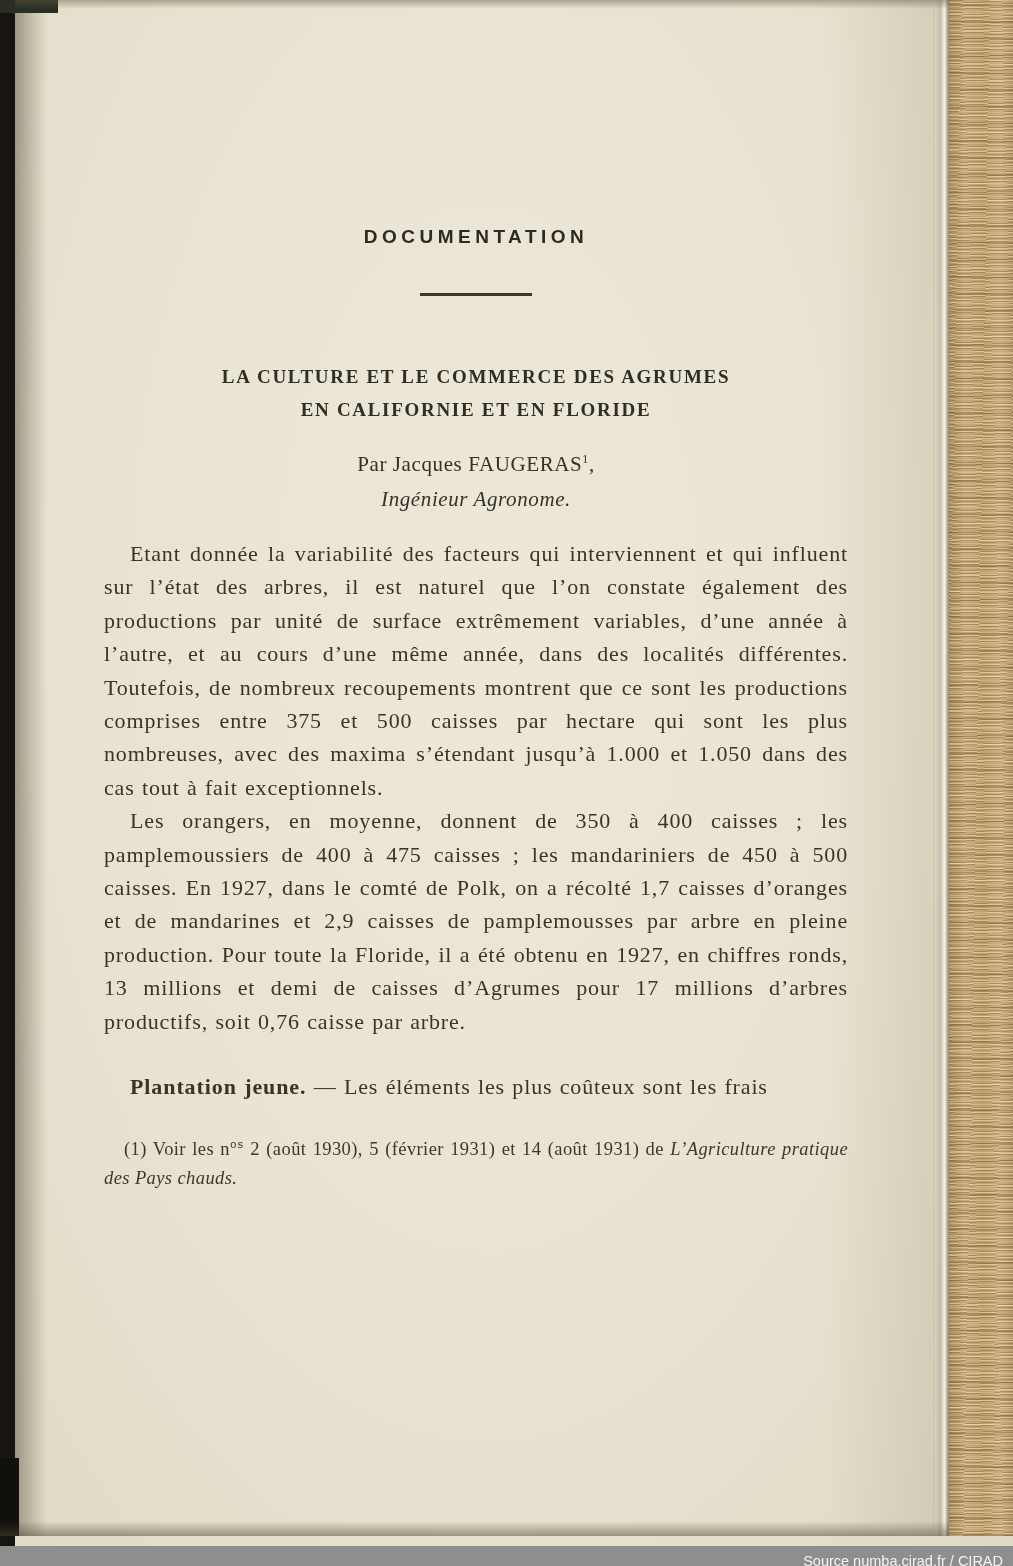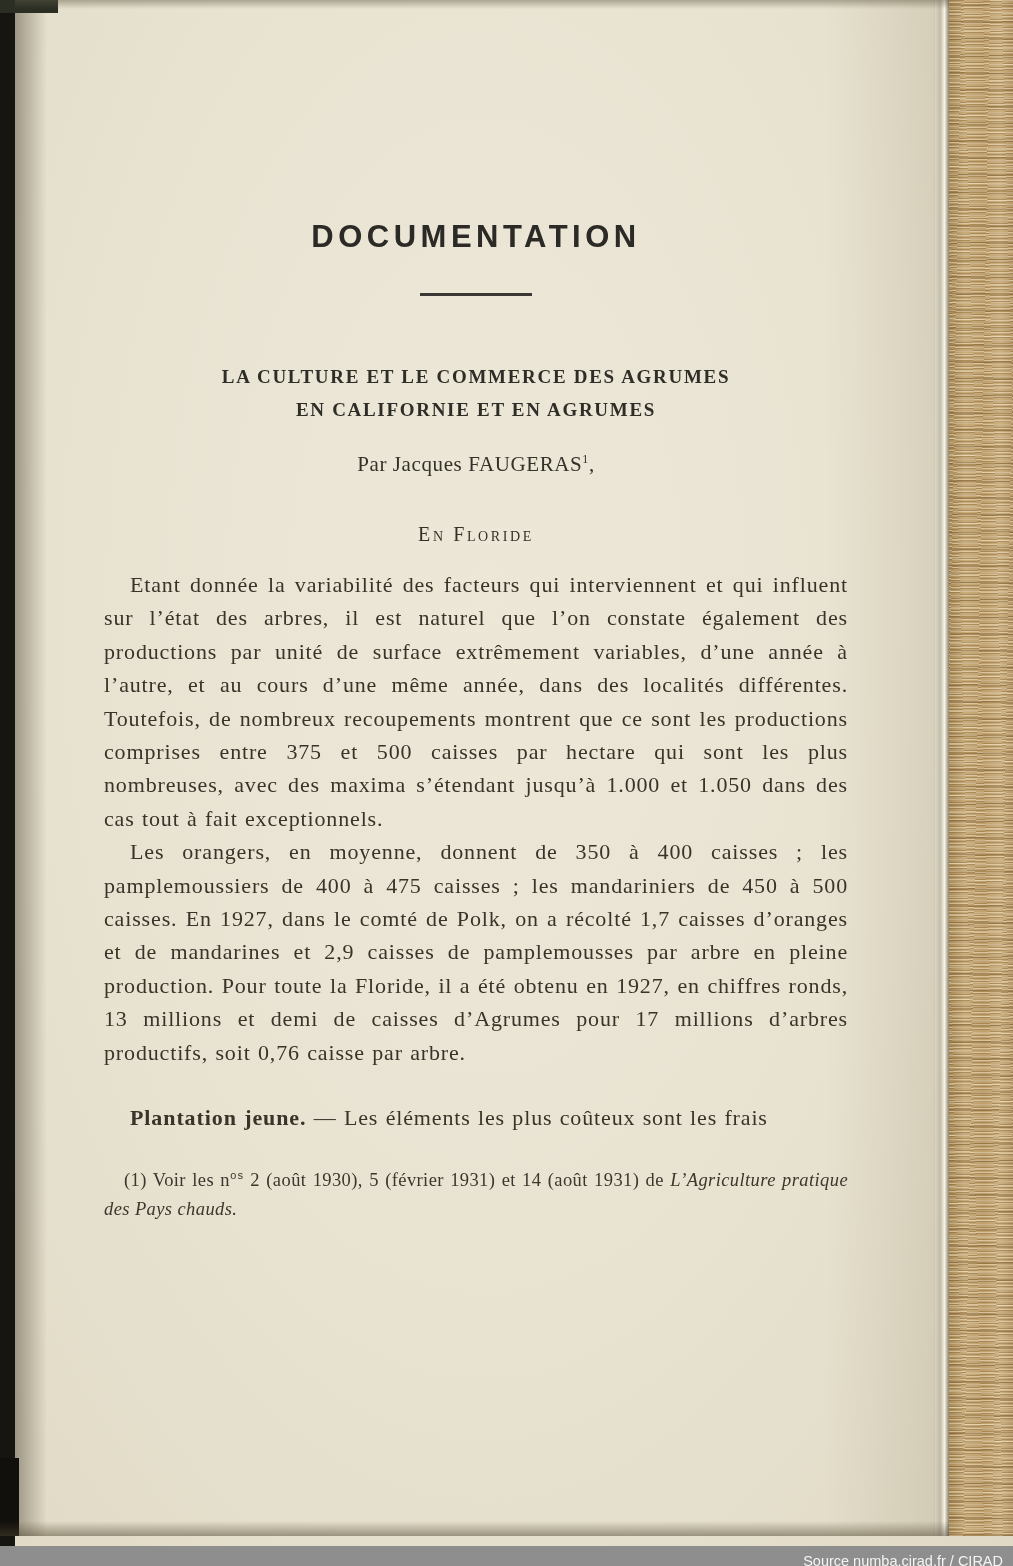--- a/index.html
+++ b/index.html
@@ -36,21 +36,21 @@
   }
 
   .footer-bar { position:absolute; left:0; right:0; bottom:0; height:20px; background:#8e8e8e;
     color:#f4f4f2; font-family:"Liberation Sans", sans-serif; font-size:14.5px; line-height:30px;
     text-align:right; padding-right:10px; z-index:5; }
 
   
   .content { position:absolute; left:104px; top:0; width:744px; color:#343129; }
 
   .doc-header { padding-top:221px; text-align:center; font-family:"Liberation Sans", sans-serif;
-    font-size:31px; line-height:32px; letter-spacing:4.5px; font-weight:700; color:#2b2a26; }
+    font-size:19px; line-height:32px; letter-spacing:4.5px; font-weight:700; color:#2b2a26; }
   .rule { width:112px; height:0; border-top:3px solid #3a3832; margin:40px auto 0; }
   .title { margin-top:64px; text-align:center; font-size:19px; font-weight:700;
     letter-spacing:1.7px; line-height:33px; color:#2f2d27; }
   .title-line { display:block; }
   .byline { margin-top:16px; text-align:center; font-size:21px; letter-spacing:.6px; line-height:34px; }
   .fn-ref { font-size:12px; vertical-align:super; }
   .role { margin-top:2px; text-align:center; font-size:21px; font-style:italic; letter-spacing:.6px; line-height:33px; }
   .section-heading { margin-top:40px; text-align:center; font-size:20.5px; font-weight:700;
     letter-spacing:1.3px; line-height:26px; }
   .region-heading { margin-top:41px; text-align:center; font-size:20px; font-weight:400;
@@ -74,26 +74,26 @@
 <body>
 
 <div class="stage">
 
   <div class="content">
     <h1 class="doc-header">DOCUMENTATION</h1>
     <div class="rule"></div>
 
     <h2 class="title">
       <span class="title-line">LA CULTURE ET LE COMMERCE DES AGRUMES</span>
-      <span class="title-line">EN CALIFORNIE ET EN AGRUMES</span>
+      <span class="title-line">EN CALIFORNIE ET EN FLORIDE</span>
     </h2>
 
     <p class="byline"><span>Par Jacques FAUGERAS</span><sup class="fn-ref">1</sup><span>,</span></p>
+    <p class="role">Ingénieur Agronome.</p>
 
-    <h4 class="region-heading">En Floride</h4>
 
     <p class="body para para-first">Etant donnée la variabilité des facteurs qui interviennent et qui influent sur l’état des arbres, il est naturel que l’on constate également des productions par unité de surface extrêmement variables, d’une année à l’autre, et au cours d’une même année, dans des localités différentes. Toutefois, de nombreux recoupements montrent que ce sont les productions comprises entre 375 et 500 caisses par hectare qui sont les plus nombreuses, avec des maxima s’étendant jusqu’à 1.000 et 1.050 dans des cas tout à fait exceptionnels.</p>
     <p class="body para">Les orangers, en moyenne, donnent de 350 à 400 caisses ; les pamplemoussiers de 400 à 475 caisses ; les mandariniers de 450 à 500 caisses. En 1927, dans le comté de Polk, on a récolté 1,7 caisses d’oranges et de mandarines et 2,9 caisses de pamplemousses par arbre en pleine production. Pour toute la Floride, il a été obtenu en 1927, en chiffres ronds, 13 millions et demi de caisses d’Agrumes pour 17 millions d’arbres productifs, soit 0,76 caisse par arbre.</p>
 
 
     <p class="body para lead-para"><strong>Plantation jeune.</strong><span> — Les éléments les plus coûteux sont les frais</span></p>
 
     <p class="footnote"><span>(1) Voir les n</span><sup>os</sup><span> 2 (août 1930), 5 (février 1931) et 14 (août 1931) de </span><em>L’Agriculture pratique des Pays chauds.</em></p>
   </div>
 

